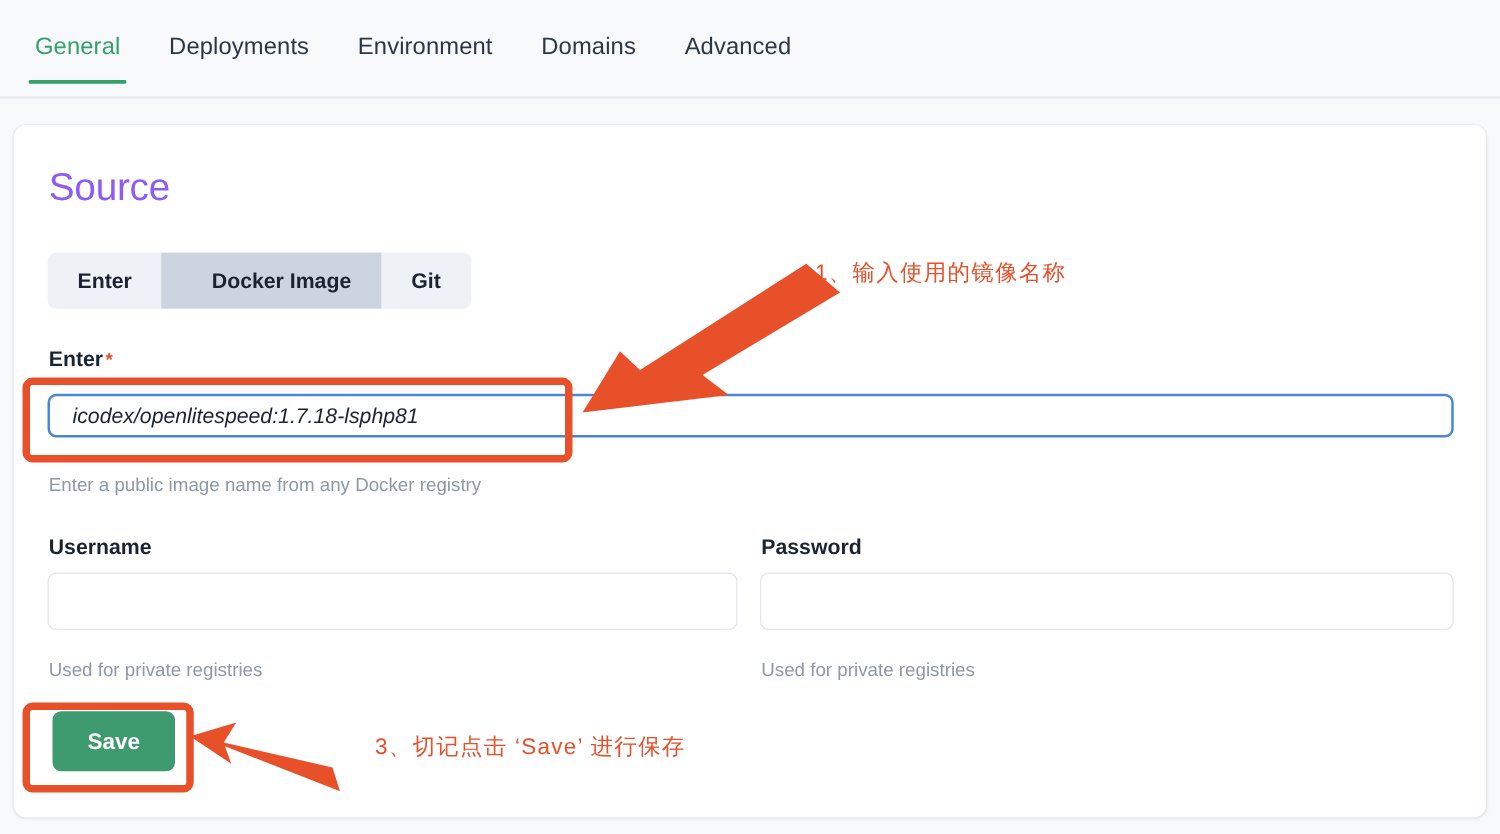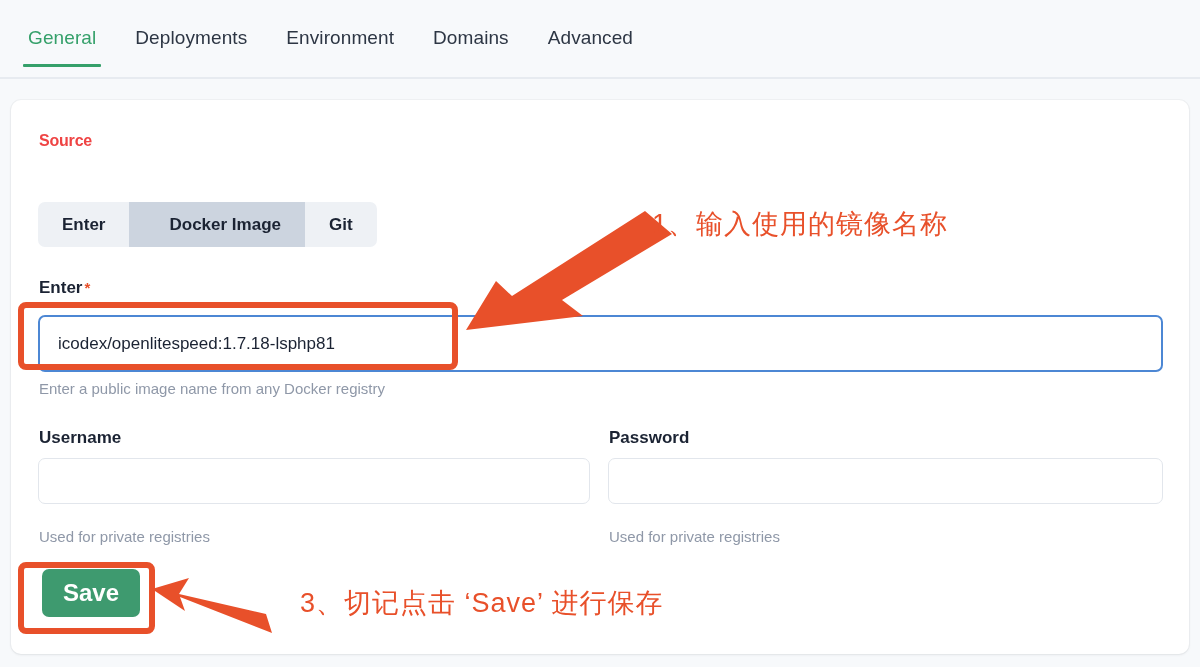--- a/index.html
+++ b/index.html
@@ -69,23 +69,23 @@
     background: #ffffff;
     border-radius: 10px;
     box-shadow: 0 1px 3px rgba(16,24,40,0.07), 0 0 0 1px rgba(16,24,40,0.03);
     box-sizing: border-box;
   }
 
   .section-title {
     position: absolute;
     left: 28px;
     top: 32px;
-    font-size: 16px;
-    font-weight: bold;
-    color: #ef4444;
+    font-size: 31px;
+    font-weight: normal;
+    color: #8b5cf6;
     letter-spacing: -0.2px;
   }
 
   
   .segmented {
     position: absolute;
     left: 27px;
     top: 102px;
     display: flex;
     background: #eef1f5;
@@ -145,21 +145,22 @@
   }
   .text-input.focused {
     border: 2px solid #4c87d4;
   }
 
   
   #image-input {
     left: 27px;
     top: 215px;
     width: 1125px;
-    height: 57px;
+    height: 35px;
+    font-style: italic;
   }
   #image-label { left: 28px; top: 178px; }
   #image-helper { left: 28px; top: 280px; }
 
   
   #username-label { left: 28px; top: 328px; }
   #username-input {
     left: 27px;
     top: 358px;
     width: 552px;
@@ -182,21 +183,21 @@
     position: absolute;
     left: 31px;
     top: 469px;
     width: 98px;
     height: 48px;
     background: #3e9a6f;
     color: #ffffff;
     border: none;
     border-radius: 7px;
     font-family: inherit;
-    font-size: 24px;
+    font-size: 18px;
     font-weight: bold;
     cursor: pointer;
   }
 
   
   .overlay {
     position: absolute;
     left: 0;
     top: 0;
     width: 1200px;
@@ -217,21 +218,21 @@
   }
   #anno-box-save {
     left: 18px;
     top: 562px;
     width: 137px;
     height: 72px;
   }
   .anno-text {
     position: absolute;
     color: #e8502a;
-    font-size: 27px;
+    font-size: 18px;
     white-space: nowrap;
     letter-spacing: 1px;
   }
   #anno-text-1 { left: 652px; top: 206px; }
   #anno-text-2 { left: 300px; top: 585px; }
 </style>
 </head>
 <body>
 
 <div class="tabbar">

